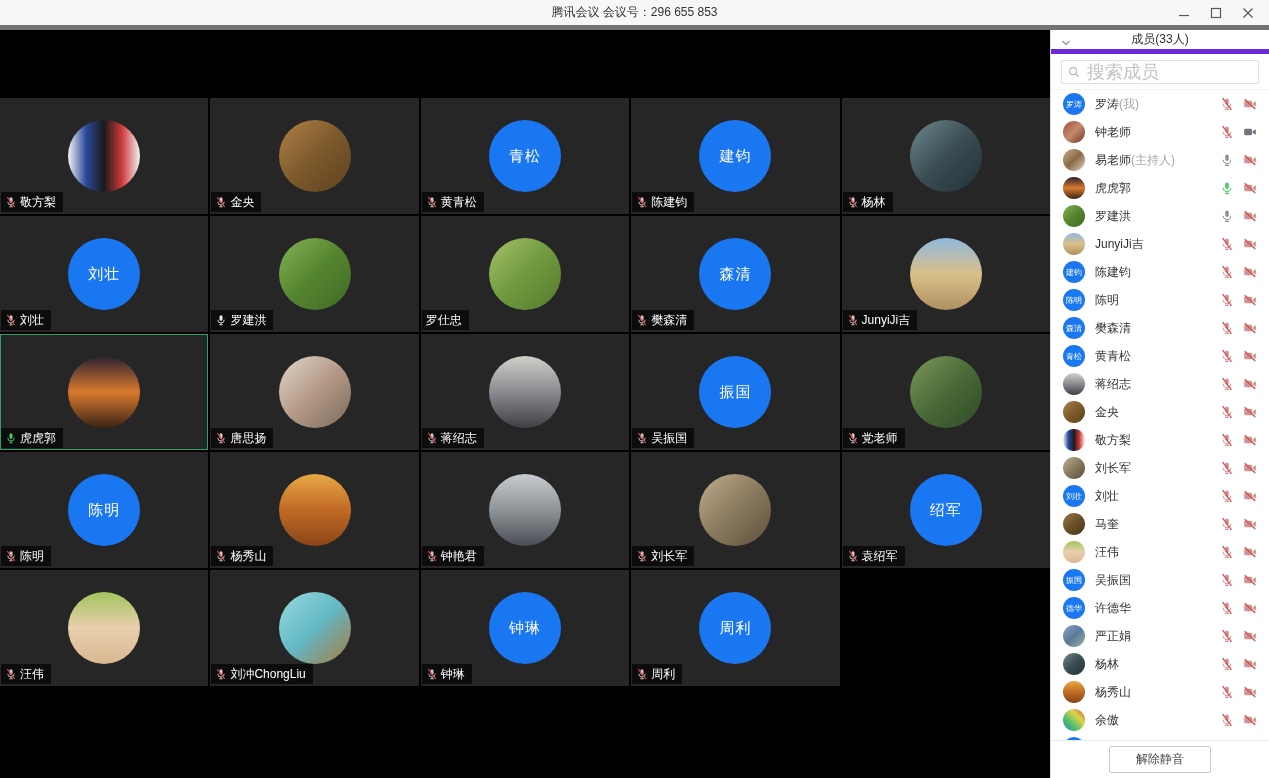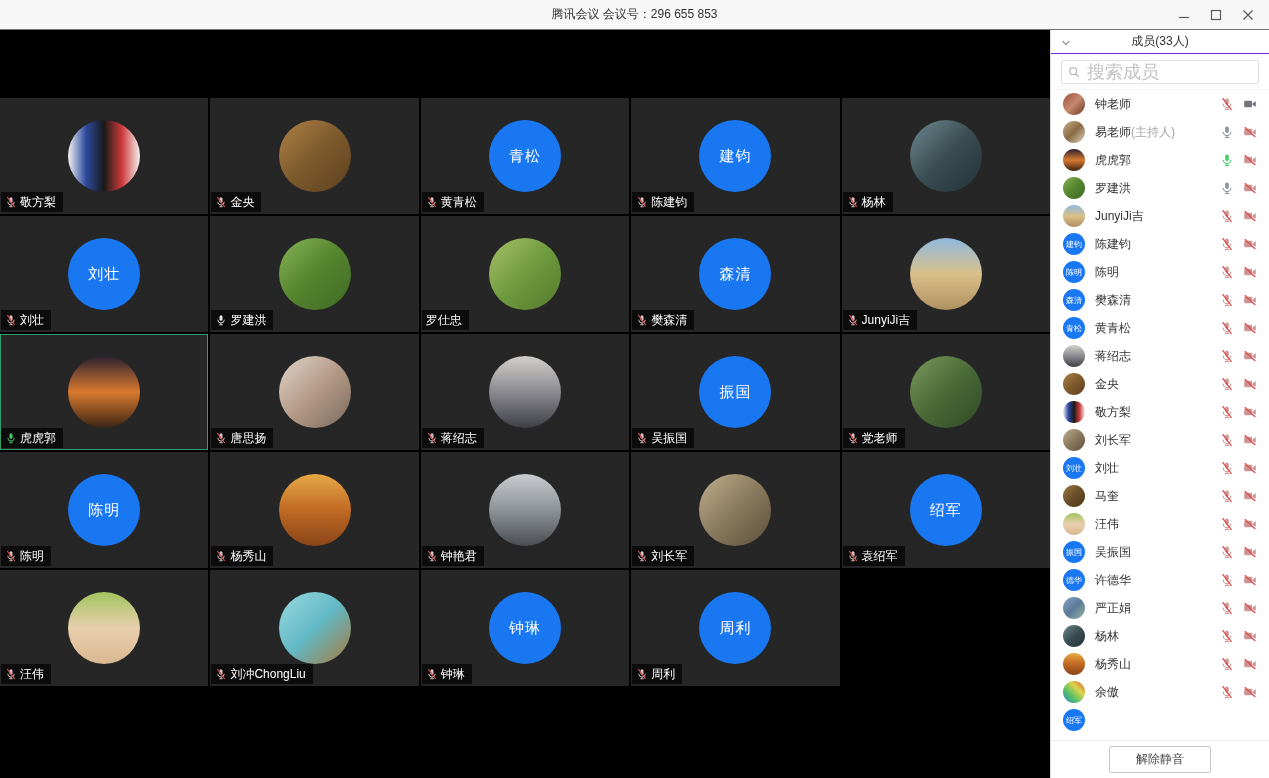--- a/index.html
+++ b/index.html
@@ -6,21 +6,21 @@
     --accent:#1a77f2; --speaking:#43cf63; --slash:#d94f4f;
     --tile-bg:#262626; --active-border:#2f9e68;
   }
   *{box-sizing:border-box}
   html,body{margin:0;padding:0}
   body{
     width:1269px;height:778px;overflow:hidden;background:#000;
     font-family:"Liberation Sans","DejaVu Sans",sans-serif;
   }
   
-  .titlebar{height:30px;background:#f7f7f7;border-bottom:1px solid #737373;
+  .titlebar{height:30px;background:#f7f7f7;border-bottom:5px solid #737373;
     display:flex;align-items:center;position:relative}
   .win-title{position:absolute;left:0;right:0;text-align:center;font-size:12px;color:#333}
   .win-controls{margin-left:auto;display:flex;gap:2px;padding-right:6px;position:relative;z-index:2}
   .win-btn{width:30px;height:24px;display:flex;align-items:center;justify-content:center;color:#5a5a5a}
   .win-btn svg{display:block}
   
   .app{display:flex;height:748px}
   .video-area{width:1050px;background:#000;display:flex;flex-direction:column}
   .video-top{height:68px}
   .video-grid{height:588px;display:grid;grid-template-columns:repeat(5,1fr);
@@ -41,21 +41,21 @@
   .st-muted,.st-off{color:#cf9595}
   .st-muted .slash,.st-off .slash{display:block}
   .tile-label .st-muted{color:#dcc2c2}
   .st-on{color:#8d939b}
   .tile-label .st-on{color:#e8e8e8}
   .st-speaking{color:var(--speaking)}
   .st-camon{color:#70757c}
   
   .sidebar{width:219px;background:#fff;border-left:1px solid #dcdcdc;display:flex;flex-direction:column}
   .sb-header{height:24px;display:flex;align-items:center;position:relative;
-    font-size:12px;color:#333;border-bottom:1px solid #6d28d9}
+    font-size:12px;color:#333;border-bottom:5px solid #6d28d9}
   .sb-title{flex:1;text-align:center}
   .sb-chevron{position:absolute;left:10px;top:8px;color:#9a9a9a;width:10px;height:10px}
   .sb-search{padding:6px 10px 5px;border-bottom:1px solid #f4f4f4}
   .search-box{height:24px;border:1px solid #e2e2e2;border-radius:2px;display:flex;
     align-items:center;padding:0 6px;gap:5px;background:#fff}
   .search-box .ic{width:12px;height:12px;color:#b8b8b8}
   .search-box input{border:none;outline:none;flex:1;min-width:0;font-size:18px;color:#333;
     font-family:inherit;background:transparent}
   .search-box input::placeholder{color:#c2c2c2}
   .member-list{flex:1;overflow:hidden}
@@ -493,20 +493,42 @@
         <span class="ic">
           <svg viewBox="0 0 14 14">
               <circle cx="6" cy="6" r="4" fill="none" stroke="currentColor" stroke-width="1.4"></circle>
               <line x1="9" y1="9" x2="12.5" y2="12.5" stroke="currentColor" stroke-width="1.4"></line>
             </svg>
         </span>
         <input type="text" placeholder="搜索成员" style="">
       </div>
     </div>
     <div class="member-list">
+  <div class="member-row">
+    <div class="m-avatar text">罗涛</div>
+    <div class="m-name"><span class="n">罗涛</span><span class="m-suffix">(我)</span></div>
+    <div class="m-icons">
+      <span class="ic mic-wrap st-muted">
+        <svg viewBox="0 0 24 24">
+          <rect x="9" y="2.5" width="6" height="11" rx="3" fill="currentColor"></rect>
+          <path d="M5.5 11.5a6.5 6.5 0 0 0 13 0" fill="none" stroke="currentColor" stroke-width="1.8"></path>
+          <line x1="12" y1="18" x2="12" y2="21.5" stroke="currentColor" stroke-width="1.8"></line>
+          <line x1="8.5" y1="21.5" x2="15.5" y2="21.5" stroke="currentColor" stroke-width="1.8"></line>
+          <line class="slash" x1="4.5" y1="2" x2="19.5" y2="22" stroke="#d94f4f" stroke-width="2.4"></line>
+        </svg>
+      </span>
+      <span class="ic cam-wrap st-off">
+        <svg viewBox="0 0 24 24">
+          <rect x="2" y="6.5" width="13.5" height="11" rx="2" fill="currentColor"></rect>
+          <path d="M16.5 10.5l5.5-3.2v9.4l-5.5-3.2z" fill="currentColor"></path>
+          <line class="slash" x1="3" y1="4" x2="21" y2="20.5" stroke="#d94f4f" stroke-width="2.4"></line>
+        </svg>
+      </span>
+    </div>
+  </div>
 
   <div class="member-row">
     <div class="m-avatar" style="background: linear-gradient(135deg, rgb(160, 80, 56), rgb(196, 138, 110), rgb(110, 52, 36));"></div>
     <div class="m-name"><span class="n">钟老师</span><span class="m-suffix"></span></div>
     <div class="m-icons">
       <span class="ic mic-wrap st-muted">
         <svg viewBox="0 0 24 24">
           <rect x="9" y="2.5" width="6" height="11" rx="3" fill="currentColor"></rect>
           <path d="M5.5 11.5a6.5 6.5 0 0 0 13 0" fill="none" stroke="currentColor" stroke-width="1.8"></path>
           <line x1="12" y1="18" x2="12" y2="21.5" stroke="currentColor" stroke-width="1.8"></line>

